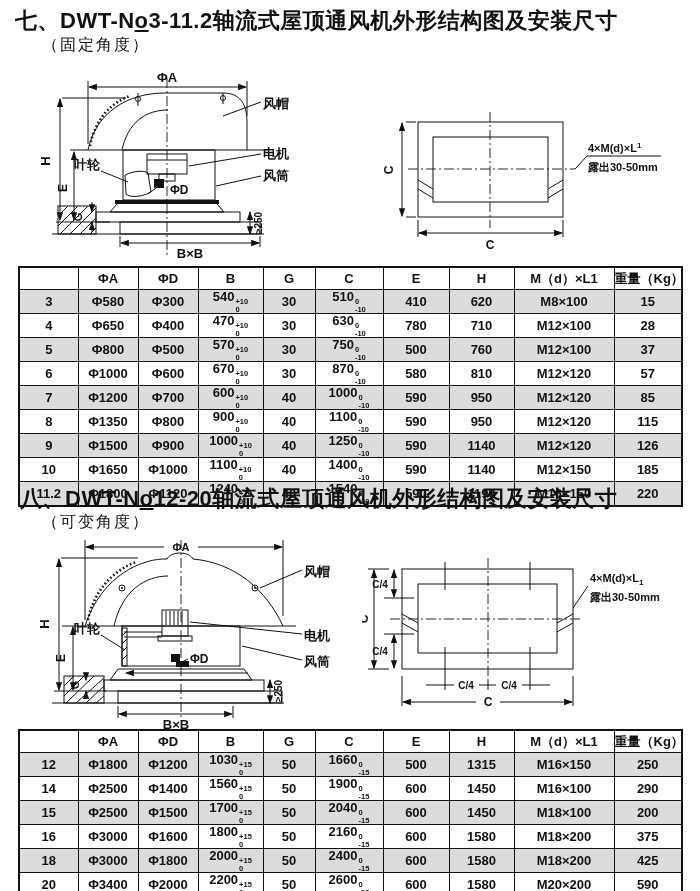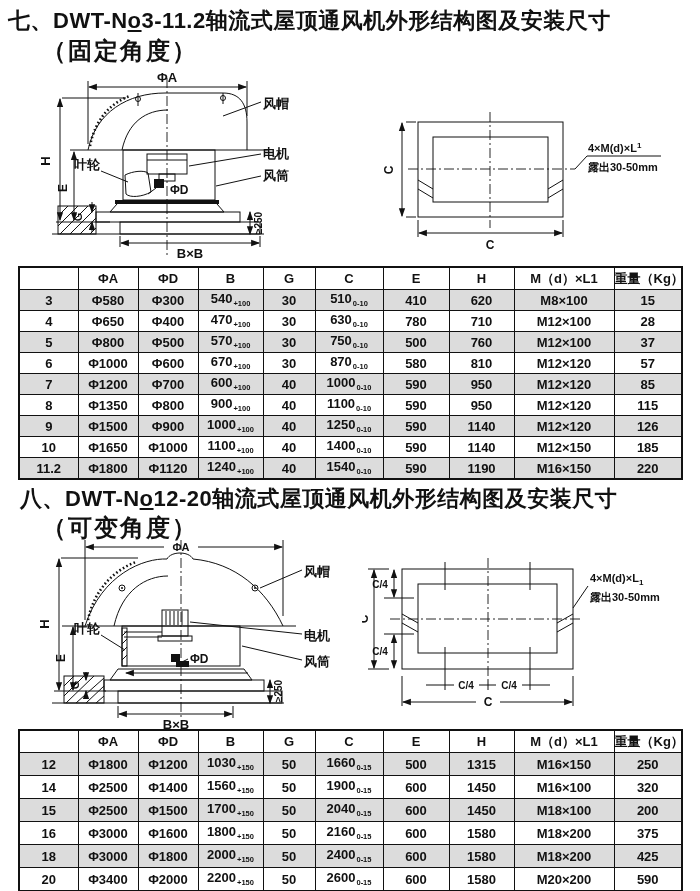--- a/index.html
+++ b/index.html
@@ -1,42 +1,42 @@
 <!DOCTYPE html>
 <html><head>
 <meta charset="utf-8">
 <style>
   html,body{margin:0;padding:0}
   body{width:700px;height:891px;background:#ffffff;position:relative;overflow:hidden;
        font-family:"Liberation Sans","DejaVu Sans",sans-serif;color:#111}
   .title{position:absolute;font-size:22px;font-weight:bold;white-space:nowrap;letter-spacing:.5px}
-  .subtitle{position:absolute;font-size:24px;font-weight:bold;white-space:nowrap;letter-spacing:2px}
+  .subtitle{position:absolute;font-size:16px;font-weight:normal;white-space:nowrap;letter-spacing:2px}
   .uo{text-decoration:underline}
   svg.draw{position:absolute}
   svg text{font-family:"Liberation Sans","DejaVu Sans",sans-serif;font-weight:bold;fill:#111}
   .ln{stroke:#111;stroke-width:1;fill:none}
   .cl{stroke:#111;stroke-width:.9;stroke-dasharray:10 3 2 3;fill:none}
   .dot{stroke:#111;stroke-width:2.6;stroke-dasharray:1.6 2.4;fill:none}
   .t13{font-size:13px}.t12{font-size:12px}.t11{font-size:11px}.t10{font-size:10px}
   table.spec{position:absolute;left:18px;border-collapse:collapse;table-layout:fixed;
              width:663px;background:#fff;border:2px solid #111}
   #table1{top:266px}
   #table2{top:729px}
   .spec th,.spec td{border:1px solid #111;text-align:center;vertical-align:middle;
                     font-weight:bold;font-size:13px;padding:0;line-height:1;white-space:nowrap}
   #table1 th{height:21px}#table1 td{height:20px}
   #table2 th{height:21px}#table2 td{height:22px}
   tr.stripe td{background:#dcdcdc}
-  .tol{display:inline-flex;flex-direction:row;vertical-align:-3px;margin-left:1px}
+  .tol{display:inline-flex;flex-direction:column;vertical-align:-3px;margin-left:1px}
   .tol .s{font-size:7.5px;line-height:7.5px;font-weight:bold;text-align:left}
 </style>
 </head>
 <body>
 
-<div class="title" style="left:8px;top:6px"><span>七、DWT-N</span><span class="uo">o</span><span>3-11.2轴流式屋顶通风机外形结构图及安装尺寸</span></div>
+<div class="title" style="left:15px;top:6px"><span>七、DWT-N</span><span class="uo">o</span><span>3-11.2轴流式屋顶通风机外形结构图及安装尺寸</span></div>
 <div class="subtitle" style="left:42px;top:35px">（固定角度）</div>
 
 <svg class="draw" style="left:18px;top:66px" width="335" height="200" viewBox="0 0 335 200">
   <defs>
     <marker id="ar1" viewBox="0 0 8 8" refX="7" refY="4" markerWidth="9" markerHeight="9" orient="auto-start-reverse" markerUnits="userSpaceOnUse">
         <path d="M0 1.2 L8 4 L0 6.8 Z" fill="#111"></path>
       </marker>
   </defs>
   <g>
       <line class="cl" x1="149" y1="12" x2="149" y2="190"></line>
@@ -574,21 +574,21 @@
             <span class="s">0</span>
           </span></td>
         <td>50</td>
         <td><span>1900</span><span class="tol">
             <span class="s">0</span>
             <span class="s">-15</span>
           </span></td>
         <td>600</td>
         <td>1450</td>
         <td>M16×100</td>
-        <td>320</td>
+        <td>290</td>
       </tr>
       <tr class="stripe">
         <td>15</td>
         <td>Φ2500</td>
         <td>Φ1500</td>
         <td><span>1700</span><span class="tol">
             <span class="s">+15</span>
             <span class="s">0</span>
           </span></td>
         <td>50</td>

